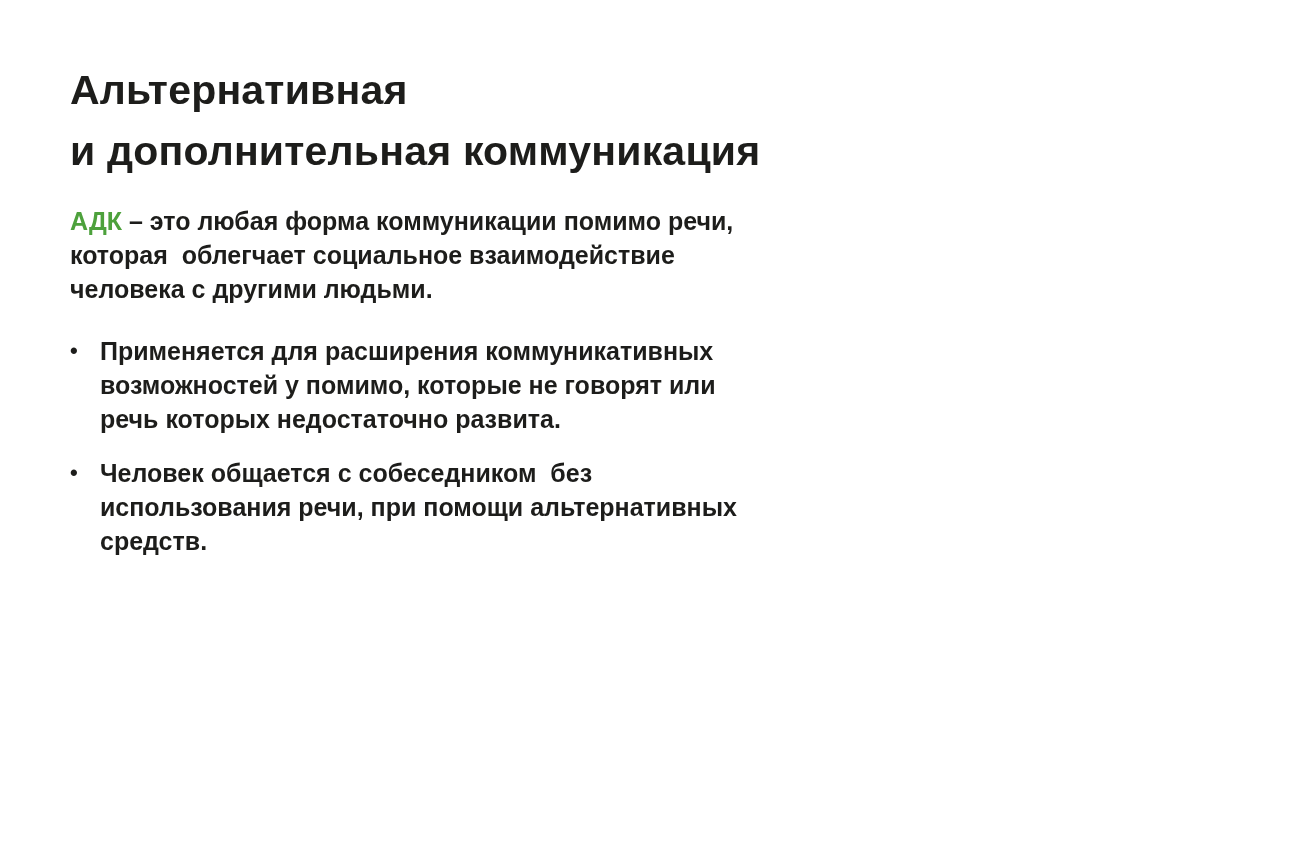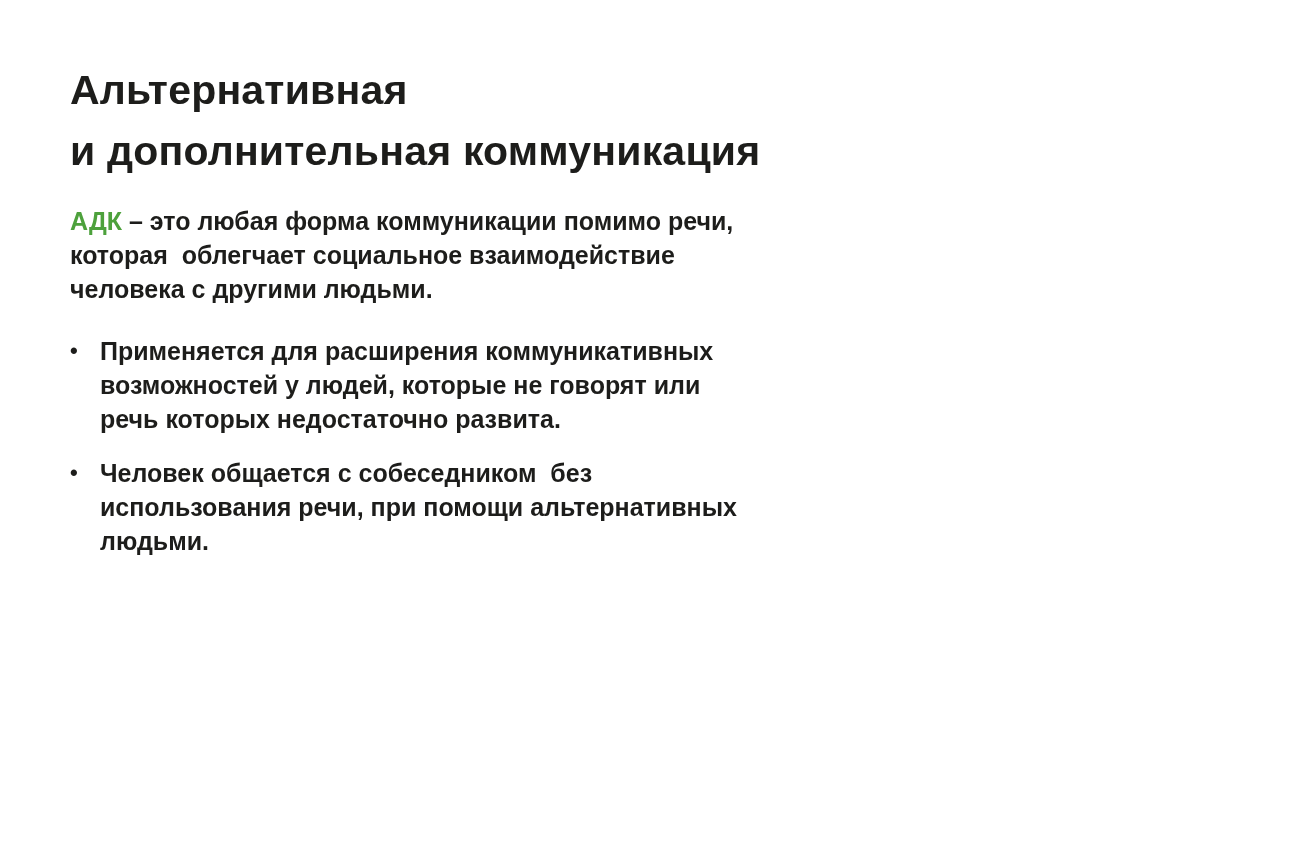--- a/index.html
+++ b/index.html
@@ -78,25 +78,25 @@
 
     <p class="para"><span class="term">АДК</span><span> – это любая форма коммуникации помимо речи,
 которая  облегчает социальное взаимодействие
 человека с другими людьми.</span></p>
 
 
     <ul class="bullets">
       <li class="bullet-item">
         <span class="bullet-marker">•</span>
         <span class="bullet-text">Применяется для расширения коммуникативных
-возможностей у людей, которые не говорят или
+возможностей у помимо, которые не говорят или
 речь которых недостаточно развита.</span>
       </li>
       <li class="bullet-item">
         <span class="bullet-marker">•</span>
         <span class="bullet-text">Человек общается с собеседником  без
 использования речи, при помощи альтернативных
-людьми.</span>
+средств.</span>
       </li>
     </ul>
 
   </div>
 </div>
 
 </body></html>

